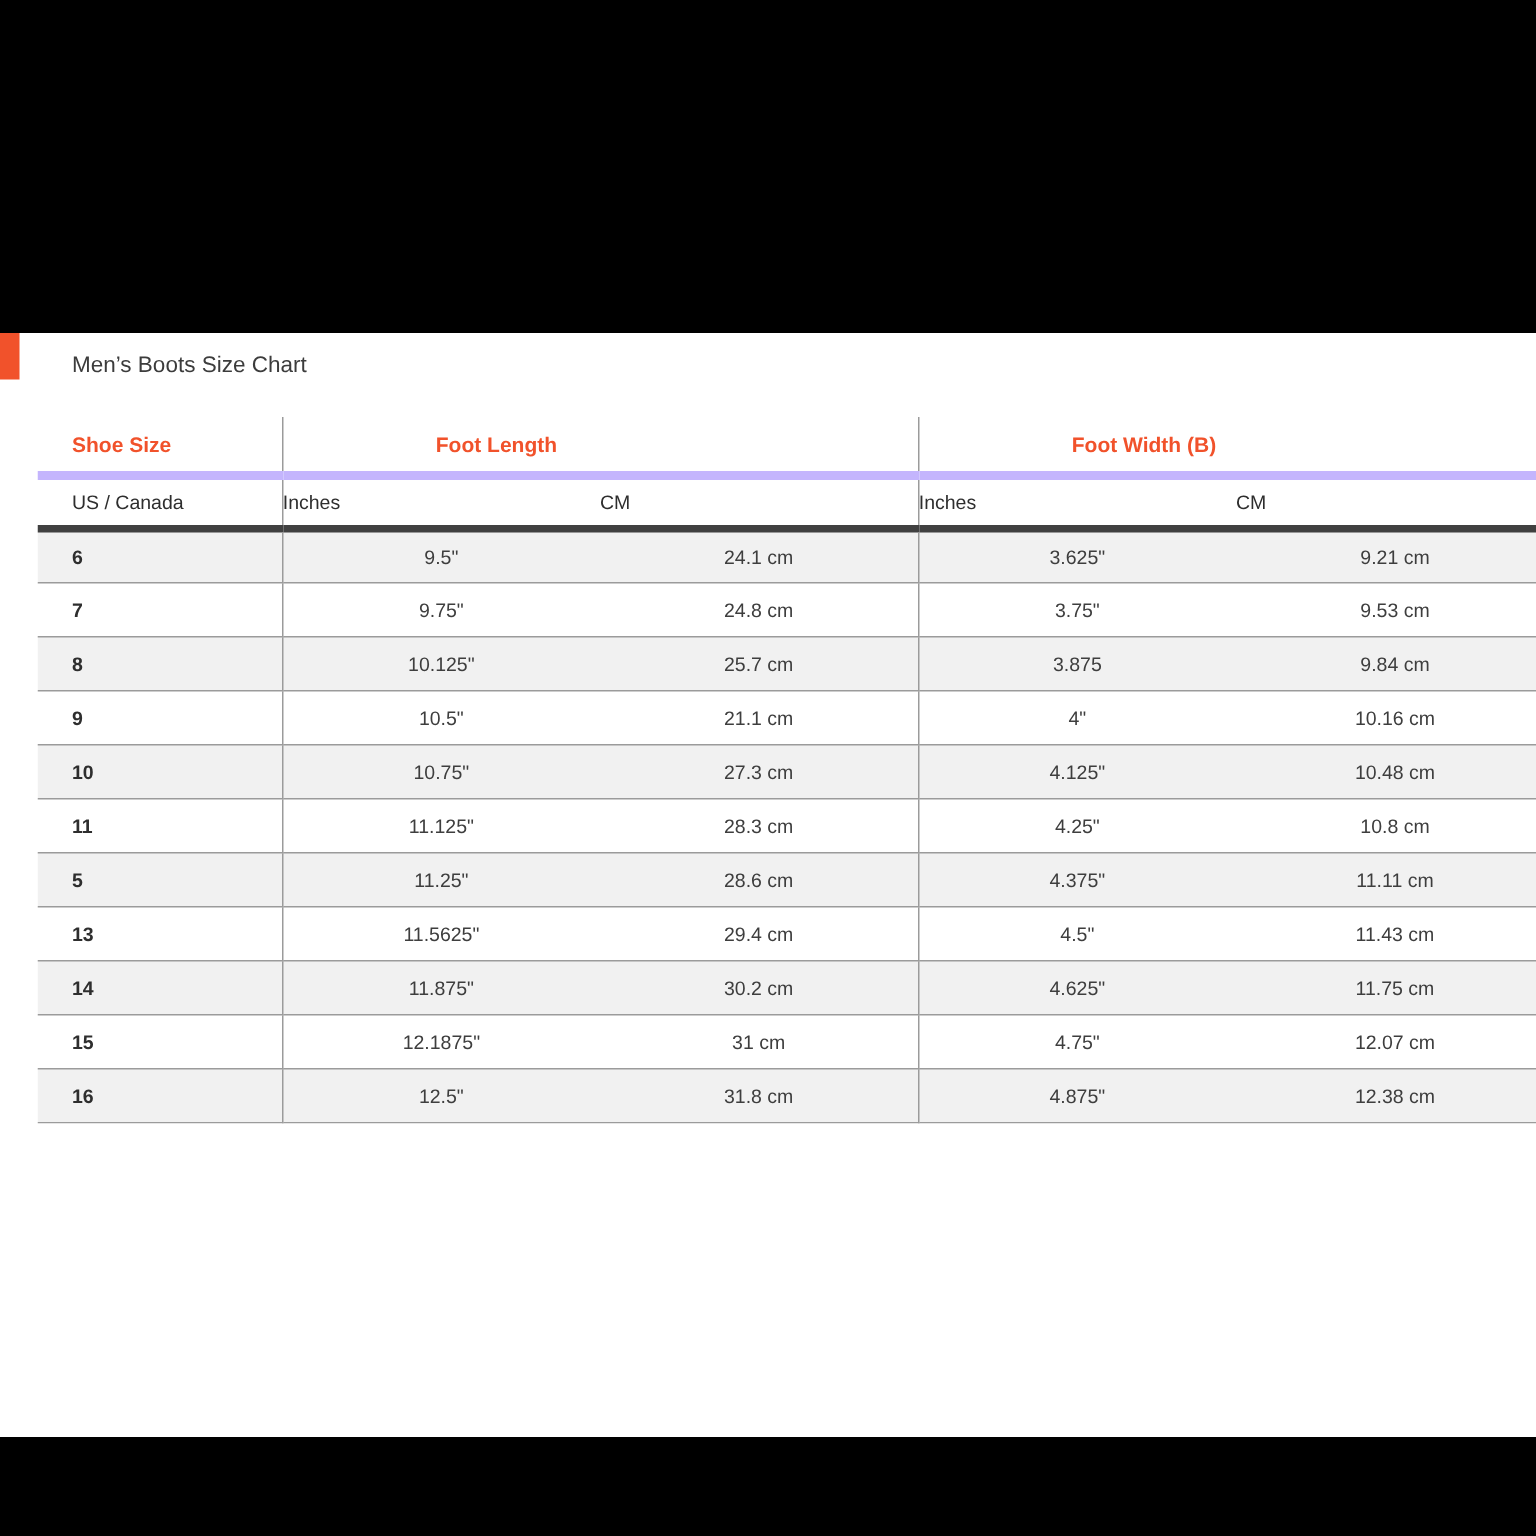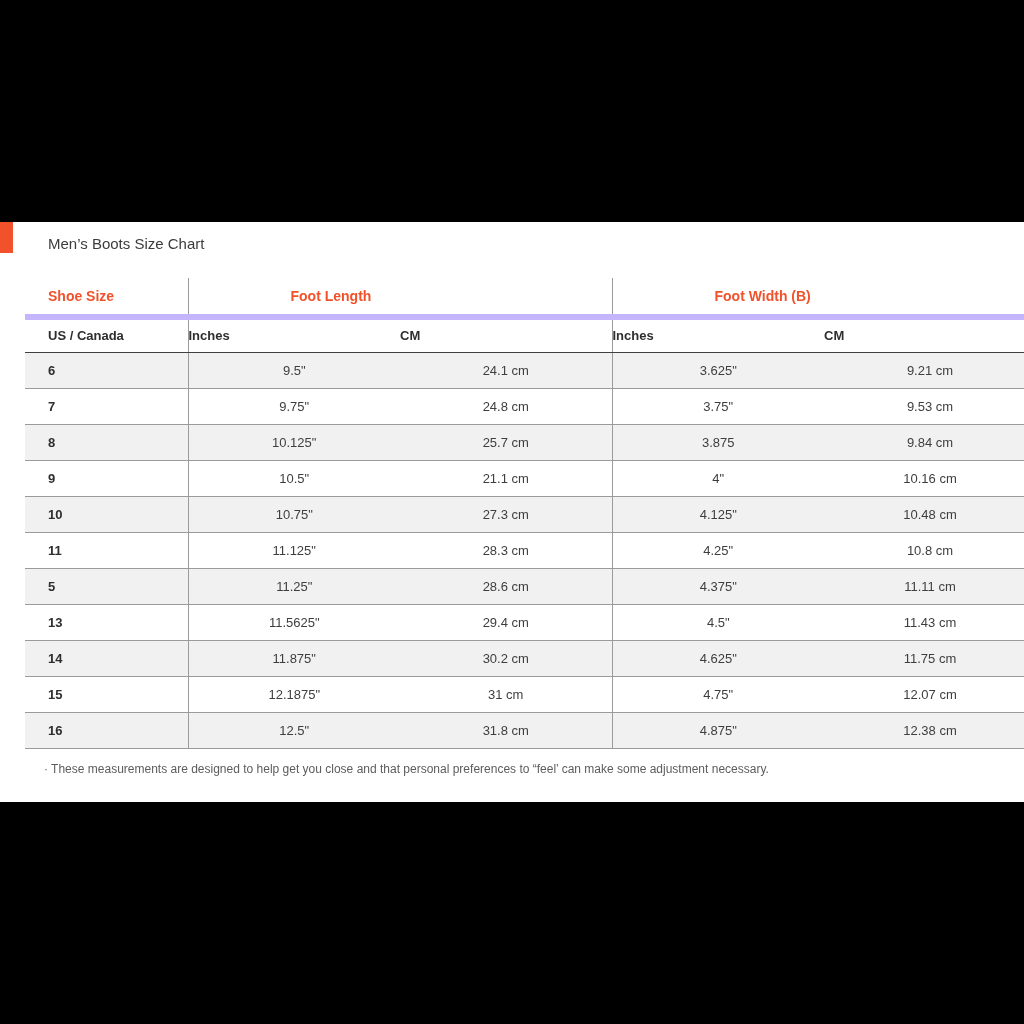--- a/index.html
+++ b/index.html
@@ -9,21 +9,21 @@
     font-family:"Liberation Sans", sans-serif;
     position:relative;
     overflow:hidden;
   }
   .band { position:absolute; left:0; width:1024px; background:#000; }
   .band.top { top:0; height:222px; }
   .band.bottom { top:802px; height:222px; }
 
   .content {
     position:absolute; top:222px; left:0;
-    width:1024px; height:580px;
+    width:1024px; height:736px;
     background:#ffffff; overflow:hidden;
   }
   .accent-bar {
     position:absolute; top:0; left:0;
     width:13px; height:31px;
     background:#F1522B;
   }
   .page-title {
     position:absolute; top:13px; left:48px;
     font-size:15px; color:#3c3c3c;
@@ -42,22 +42,22 @@
 
   tr.section-row th {
     height:39px; text-align:left;
     color:#F1522B; font-size:14px; font-weight:bold;
     border-bottom:6px solid #c4b5fd;
   }
   tr.section-row th.first { padding-left:23px; }
   tr.section-row th.span2 { padding-left:102px; }
 
   tr.subhead-row th {
-    height:35px; font-weight:bold; color:#2e2e2e;
-    border-bottom:1px solid #404040;
+    height:35px; font-weight:normal; color:#2e2e2e;
+    border-bottom:5px solid #404040;
     margin-top:17px;
   }
   tr.subhead-row th.first { text-align:left; padding-left:23px; }
   tr.subhead-row th.num { text-align:left; }
 
   tr.data-row td {
     height:36px; text-align:center;
     border-bottom:1px solid #9b9b9b;
   }
   tr.data-row td.first {
@@ -180,14 +180,13 @@
           <td class="first v-r">16</td>
           <td>12.5"</td>
           <td class="v-r">31.8 cm</td>
           <td>4.875"</td>
           <td>12.38 cm</td>
         </tr>
       </tbody>
     </table>
   </div>
 
-  <div class="footnote">· These measurements are designed to help get you close and that personal preferences to “feel’ can make some adjustment necessary.</div>
 </div>
 
 </body></html>

